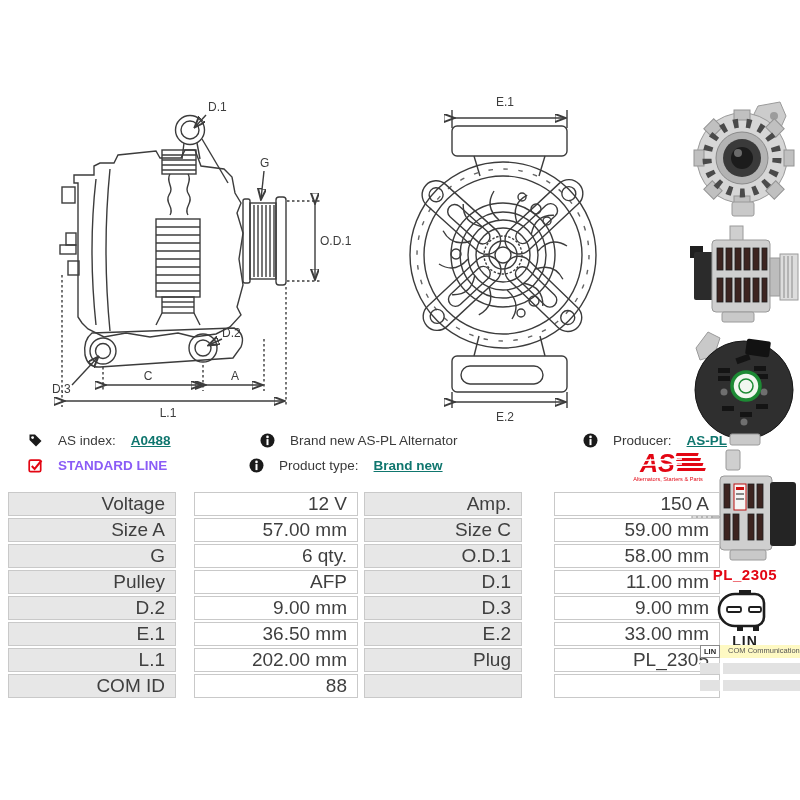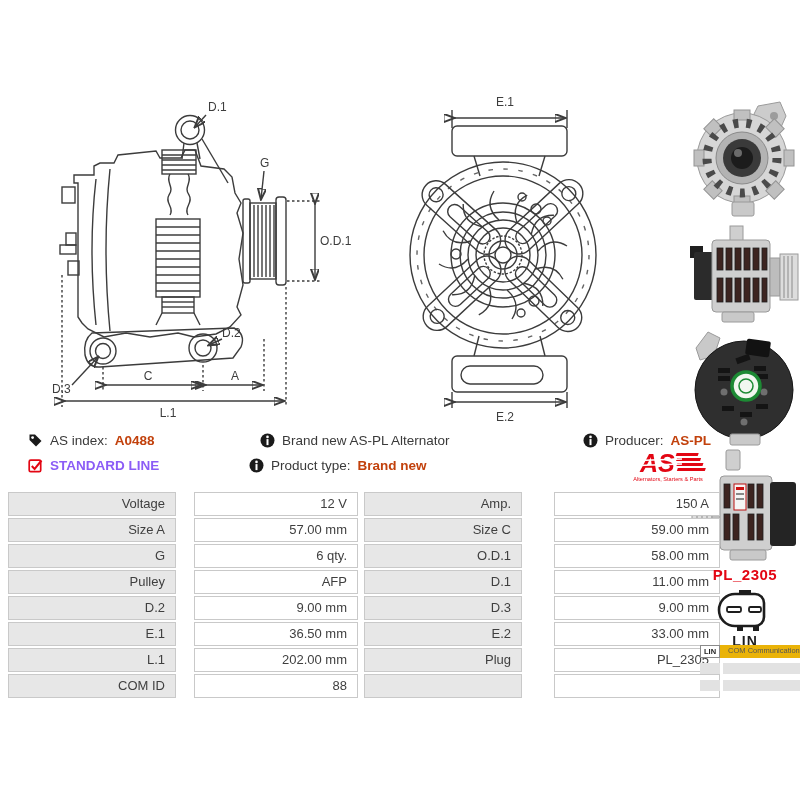--- a/index.html
+++ b/index.html
@@ -10,41 +10,41 @@
 
   
   #side-draw{left:38px;top:87px;width:320px;height:332px;}
   #front-draw{left:395px;top:90px;width:290px;height:335px;}
   .tech line,.tech path,.tech rect,.tech circle,.tech polyline{stroke:#3c3c3c;fill:none;stroke-width:1.4;}
   .tech text{fill:#3d3d3d;font-size:12px;stroke:none;}
   .dash{stroke-dasharray:2.5 2.5;stroke-width:1;}
   .thin{stroke-width:1;}
 
   
-  .info-row{position:absolute;display:flex;align-items:flex-start;gap:7px;font-size:13.5px;color:#3a3a3a;white-space:nowrap;}
-  .info-row b{color:#c2410c;}
+  .info-row{position:absolute;display:flex;align-items:flex-start;gap:15px;font-size:13.5px;color:#3a3a3a;white-space:nowrap;}
+  .info-row b{color:#0f766e;text-decoration:underline;}
   .red-bold{color:#8b5cf6;font-weight:bold;}
 
   
   #spec{left:8px;top:492px;width:662px;display:flex;gap:6px;}
   .spec-col{display:flex;flex-direction:column;gap:2px;}
   .spec-row{display:flex;}
   .cell{box-sizing:border-box;height:24px;line-height:22px;border:1px solid #c9c9c9;
-        font-size:13px;text-align:right;padding-right:10px;}
+        font-size:19px;text-align:right;padding-right:10px;}
   .cell.lab{background:#e7e7e7;}
   .cell.val{background:#ffffff;margin-left:-1px;}
   .spec-left .lab{width:168px;}  .spec-left .val{width:164px;margin-left:18px;}
   .spec-right .lab{width:158px;} .spec-right .val{width:166px;margin-left:32px;}
 
   
   #plug-name{left:690px;top:566px;width:110px;text-align:center;font-size:15px;font-weight:bold;color:#e30613;letter-spacing:.5px;}
   #plug-type{left:690px;top:633px;width:110px;text-align:center;font-size:14px;font-weight:bold;color:#1c1c1c;letter-spacing:1px;}
   #comm-badge{left:700px;top:645px;width:100px;display:flex;align-items:stretch;font-size:7.5px;}
   #comm-badge .bkey{background:#fff;border:1px solid #8a8a8a;color:#222;font-weight:bold;padding:1px 3px;line-height:9px;}
-  #comm-badge .btxt{background:#eab308;color:#555;flex:1;padding:1px 8px;line-height:9px;white-space:nowrap;overflow:hidden;}
+  #comm-badge .btxt{background:#fef9c3;color:#555;flex:1;padding:1px 8px;line-height:9px;white-space:nowrap;overflow:hidden;}
   .ph-row{position:absolute;left:700px;width:100px;height:11px;display:flex;gap:3px;}
   .ph-row .pbox{width:20px;background:#e2e2e2;}
   .ph-row .pbar{flex:1;background:#e2e2e2;}
 </style>
 </head>
 <body>
 
 <svg id="side-draw" class="abs tech" viewBox="0 0 320 332">
   <defs>
     <marker id="ar1" markerWidth="9" markerHeight="8" refX="7.5" refY="3" orient="auto">

